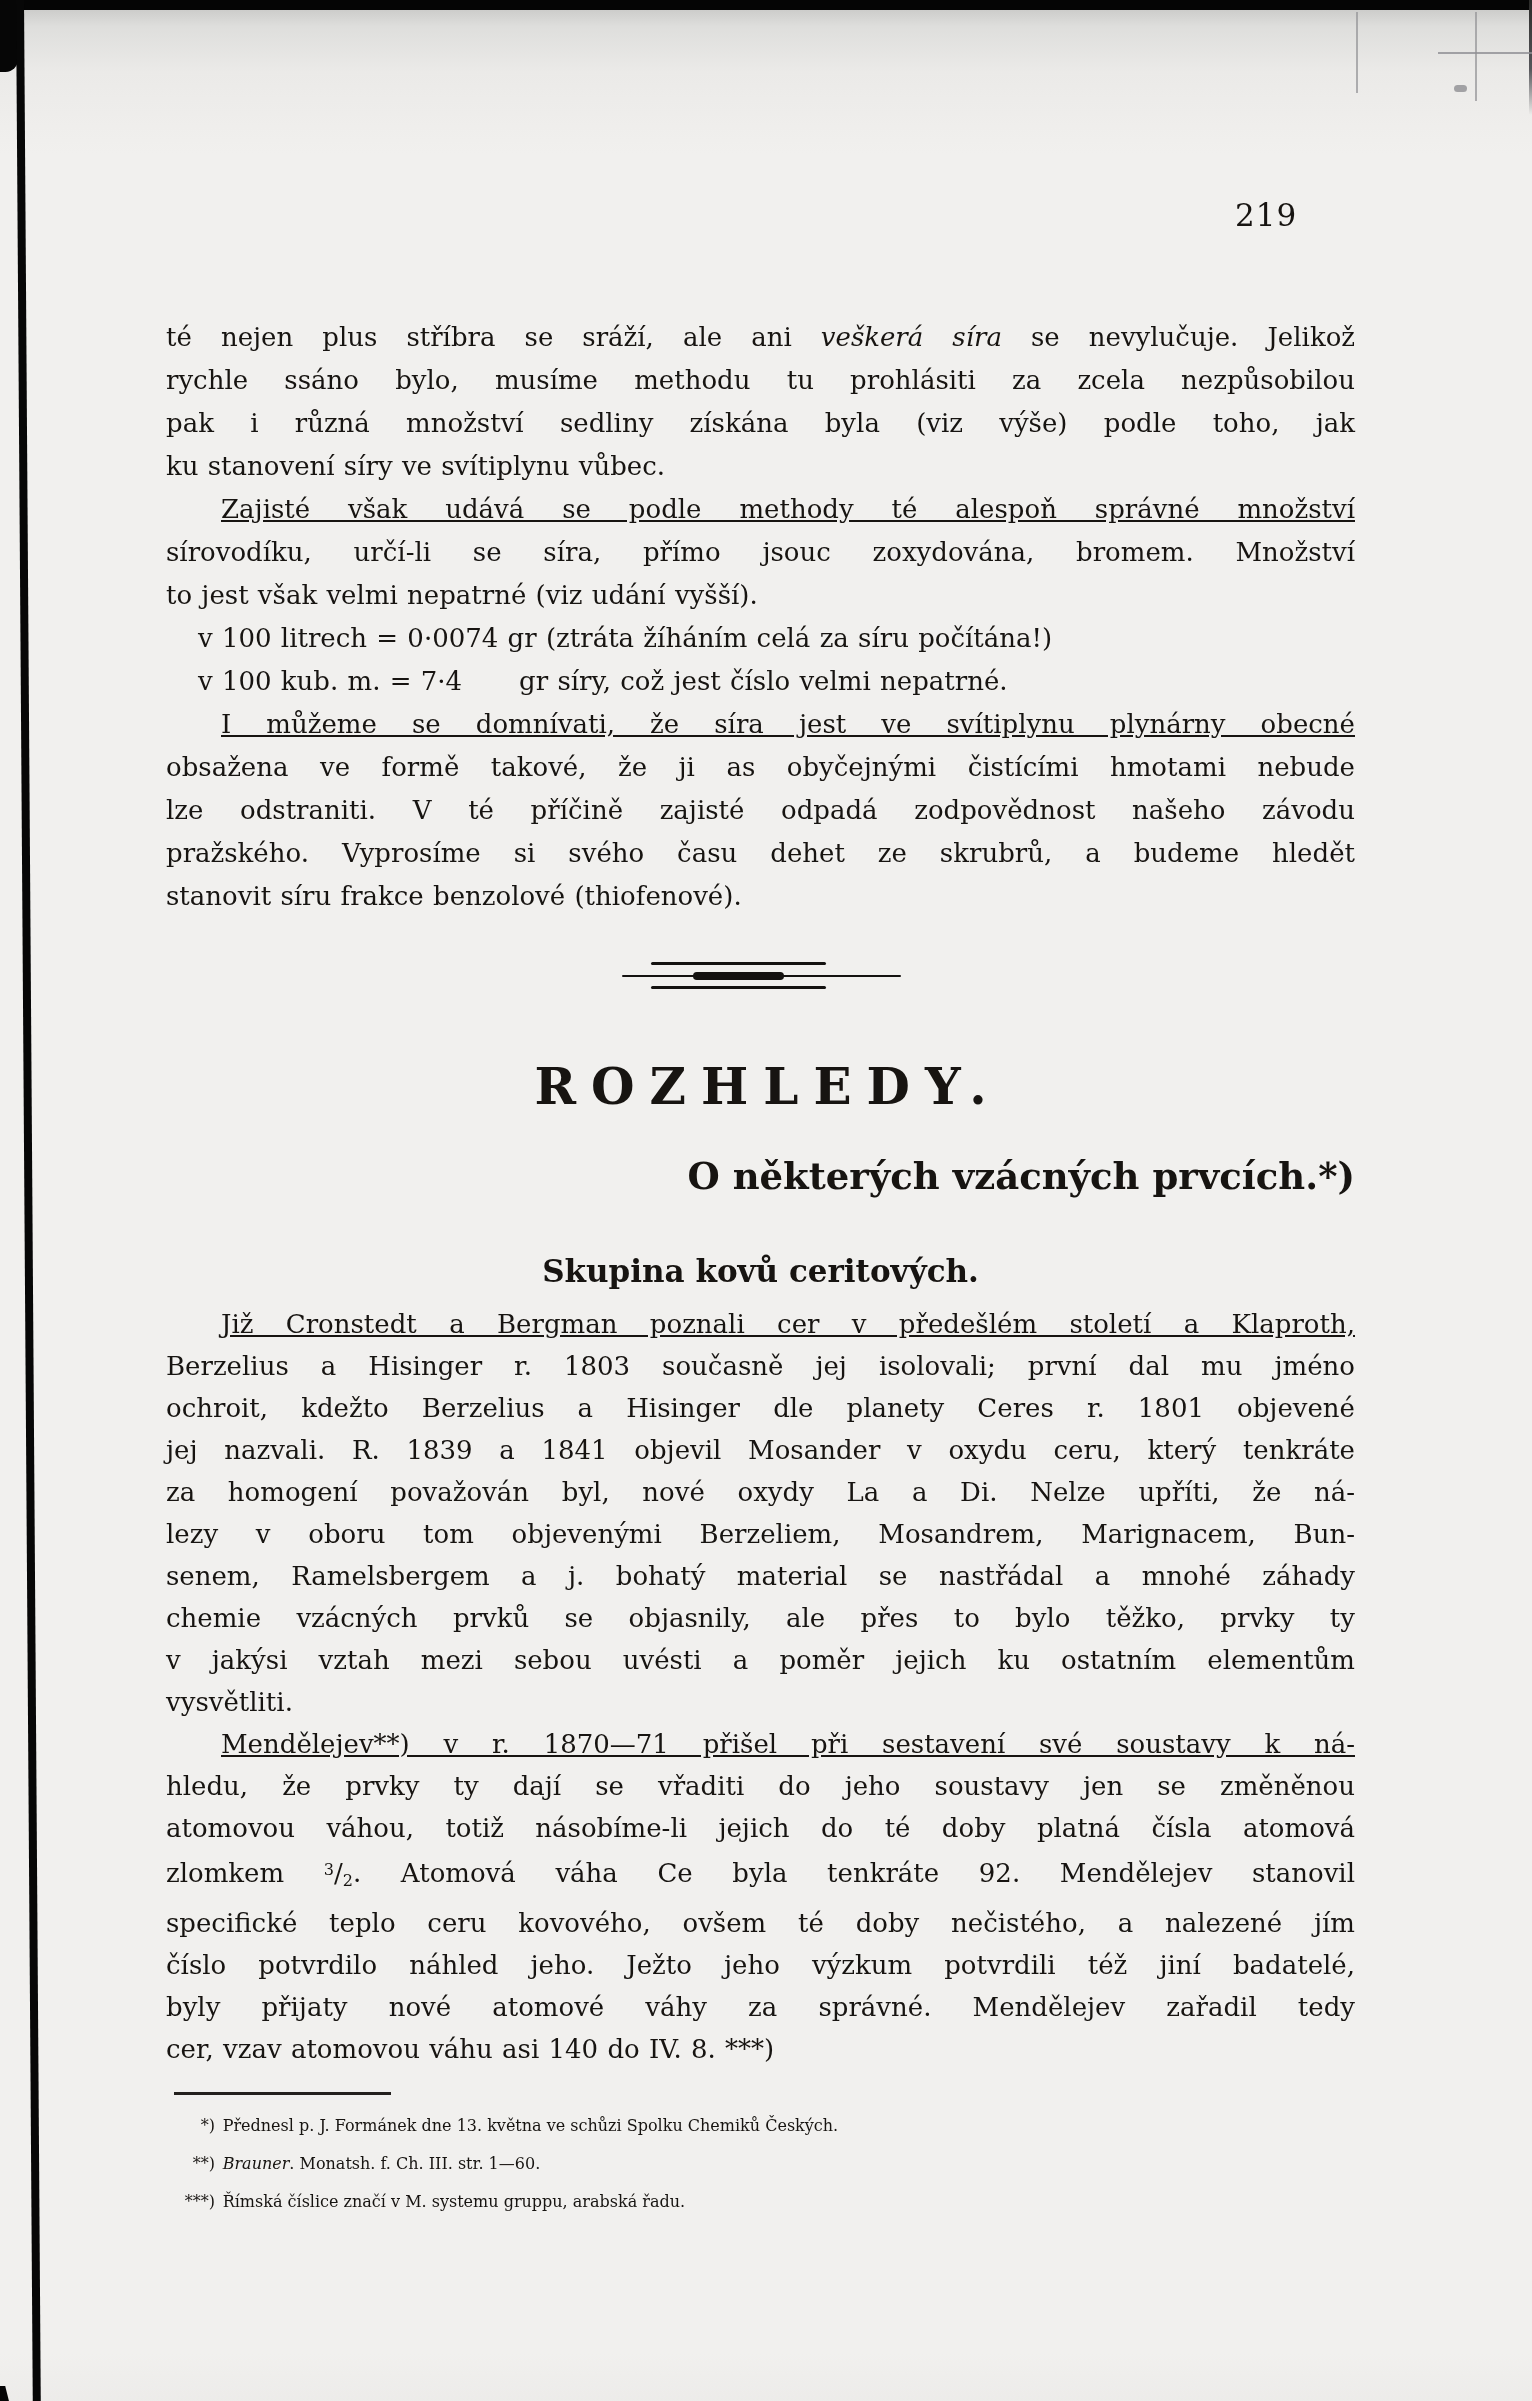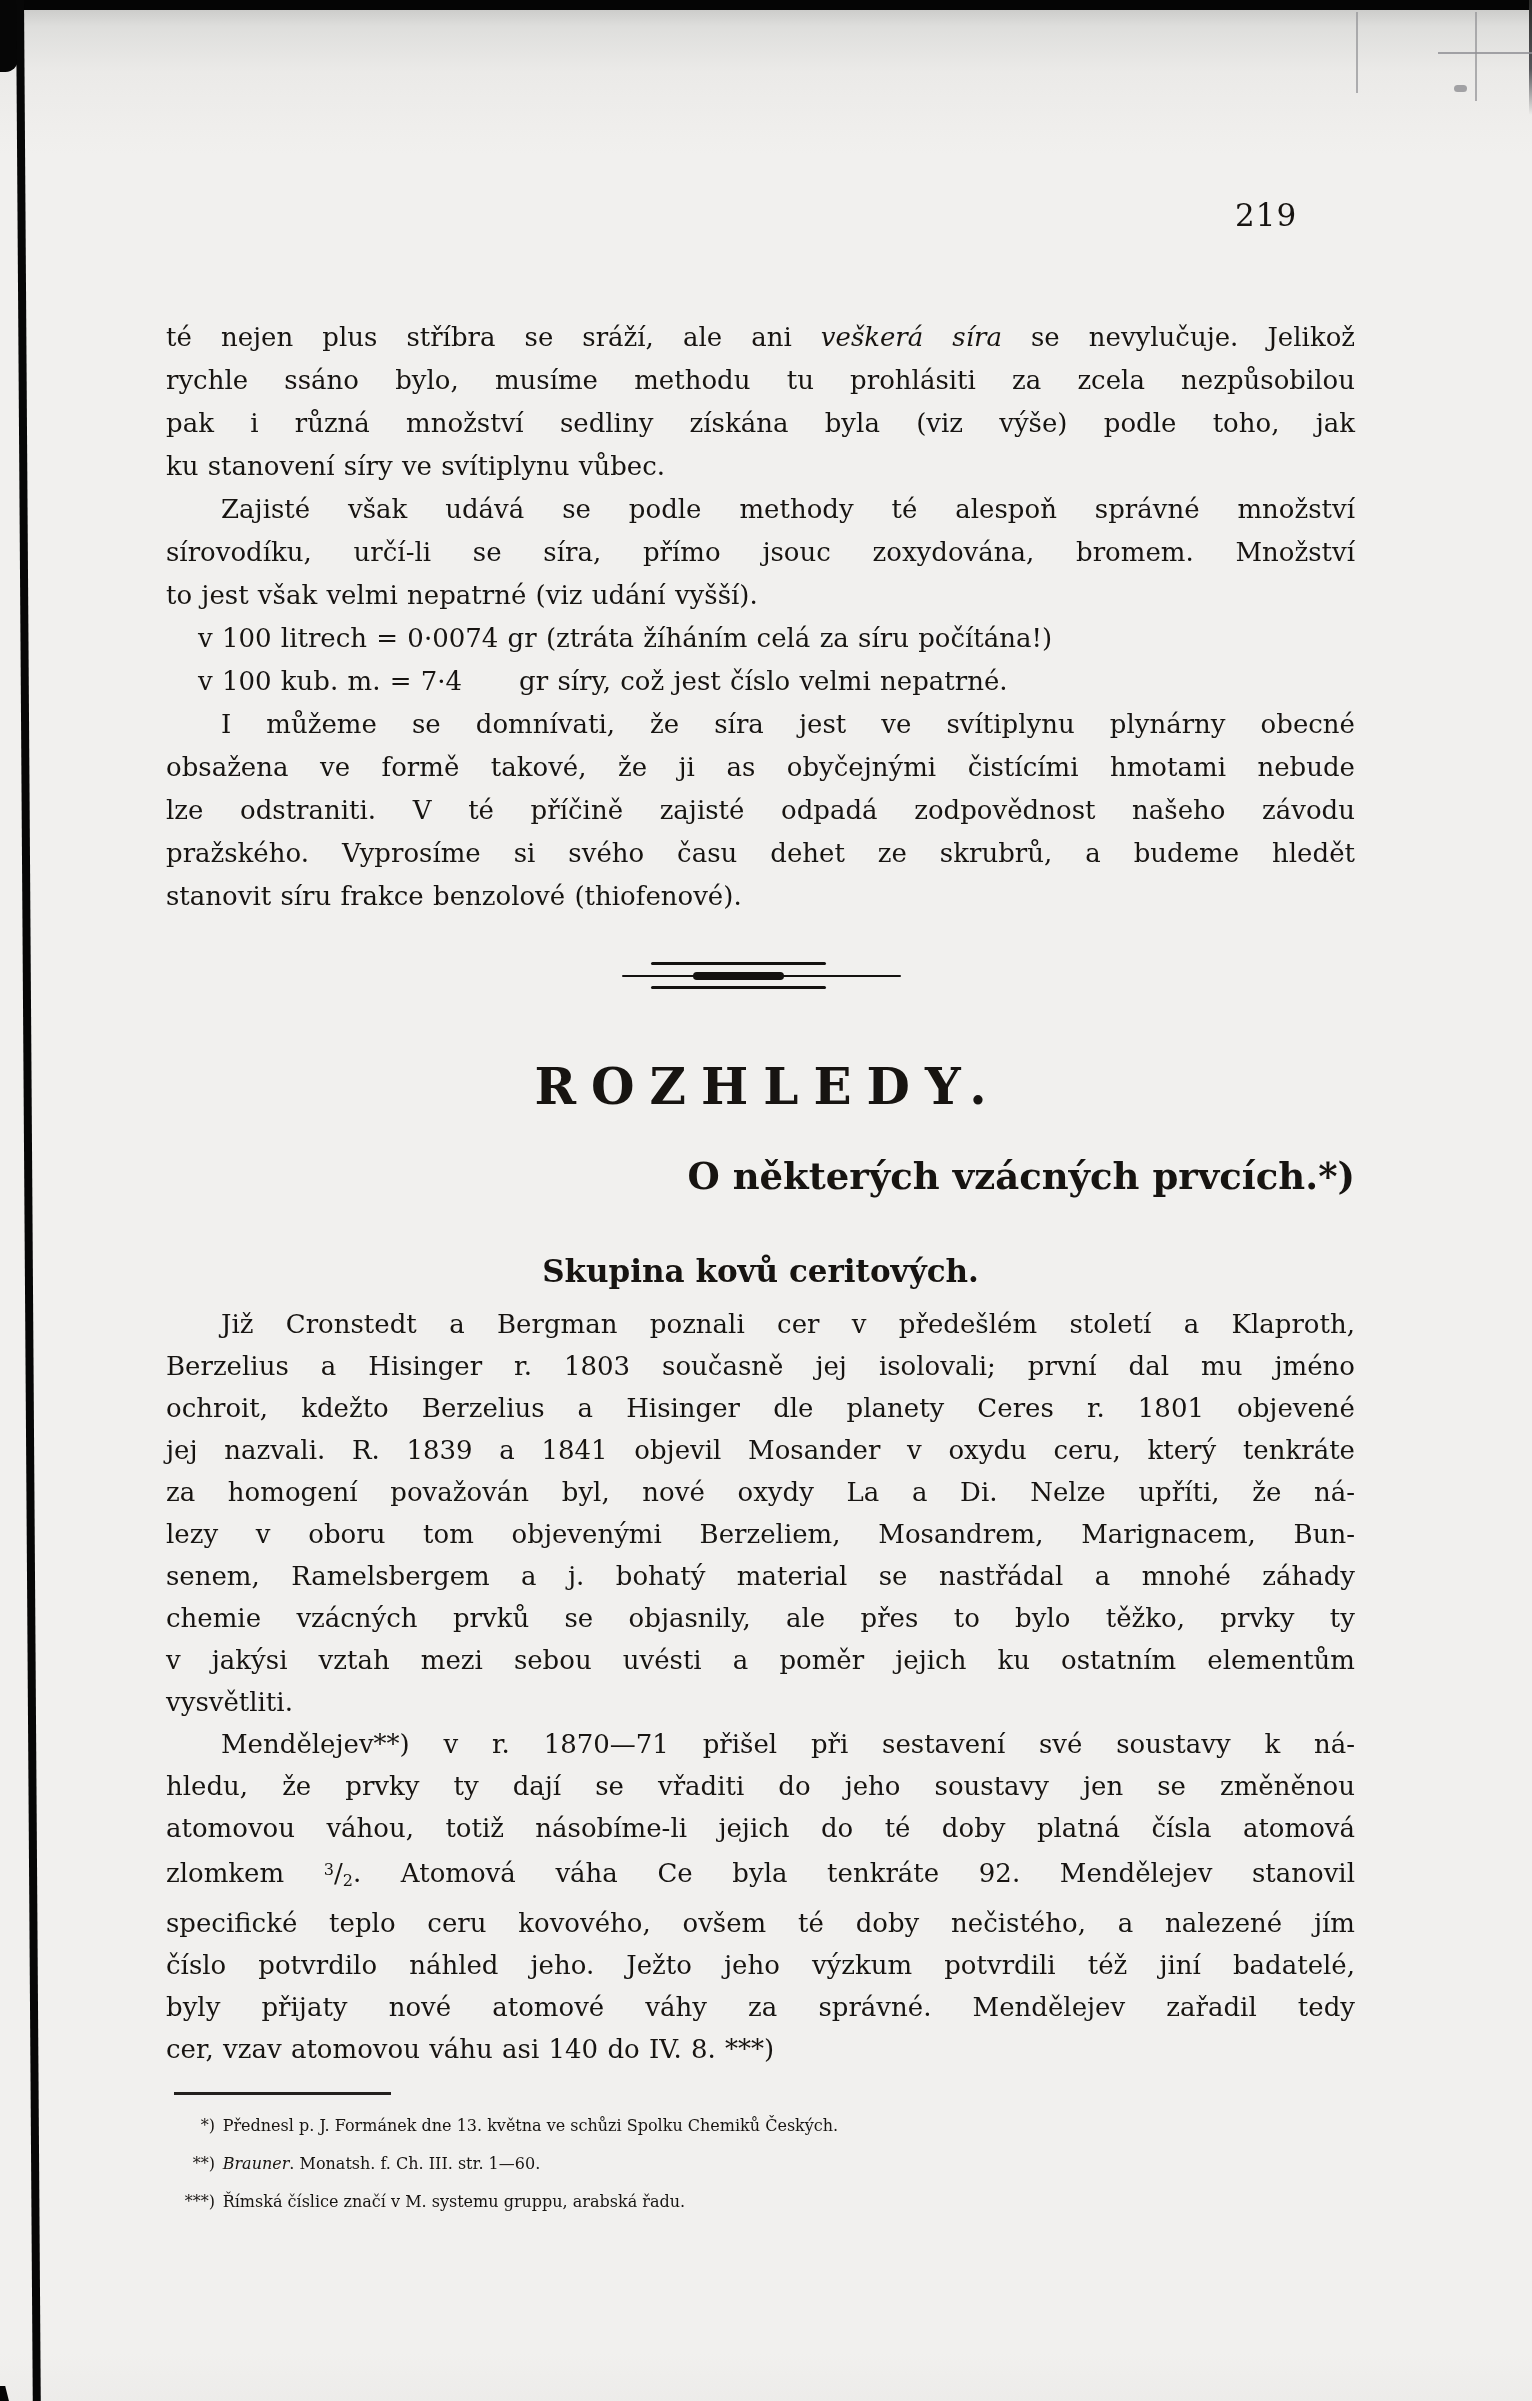--- a/index.html
+++ b/index.html
@@ -38,21 +38,21 @@
   .line {
     text-align: justify;
     text-align-last: justify;
     font-size: 26px;
     line-height: 43px;
     white-space: normal;
     word-spacing: 1px;
   }
   .block2 .line { line-height: 42px; }
   .line.end { text-align-last: left; }
-  .line.ind  { text-indent: 55px; }
+  .line.ind  { text-indent: 55px; text-decoration: underline; }
   .line.ind2 { text-indent: 32px; }
   .em { font-style: italic; }
   .mgap { margin-left: 57px; }
   .sup { vertical-align: 6.7px; font-size: 0.62em; }
   .sub { vertical-align: -4.8px; font-size: 0.62em; }
 
   
   .divider { position:absolute; left:622px; top:962px; width:279px; height:30px; }
   .divider .d1 { position:absolute; left:29px;  top:0;    width:175px; height:3.4px; background:#141210; border-radius:1.9px; }
   .divider .d2 { position:absolute; left:0;     top:12.5px; width:279px; height:2.9px; background:#141210; border-radius:1.9px; }

